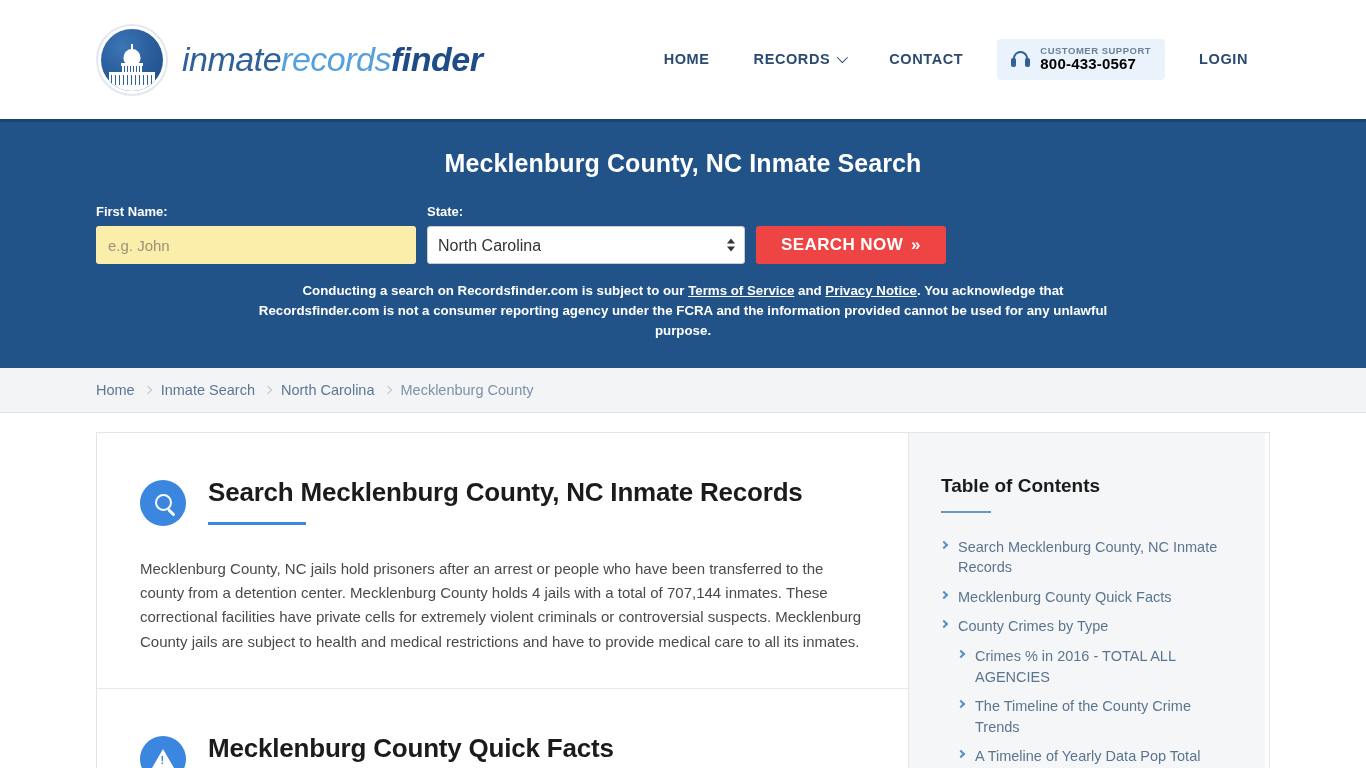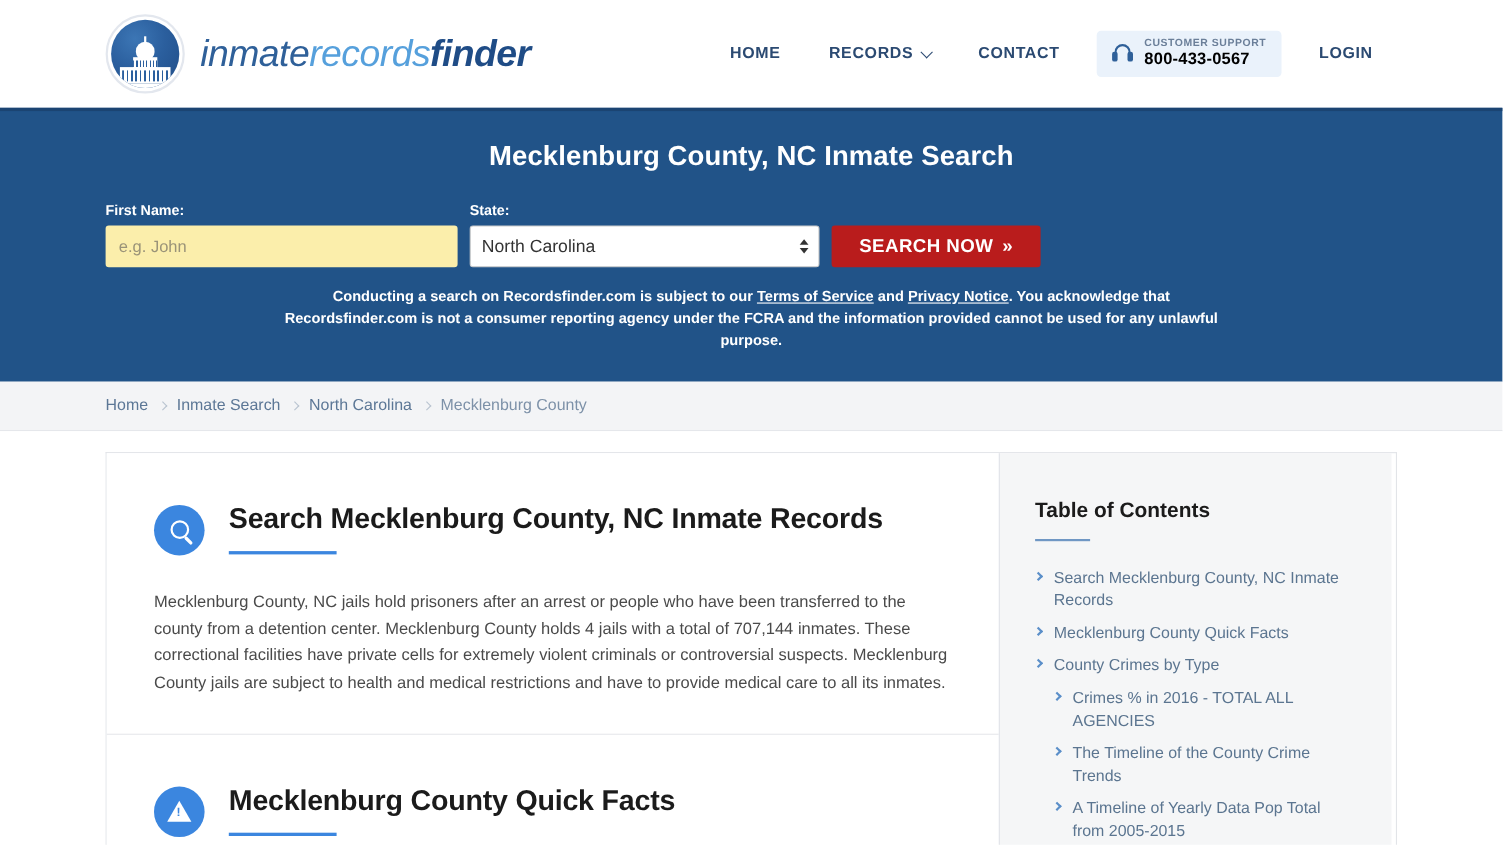--- a/index.html
+++ b/index.html
@@ -6,21 +6,21 @@
   html, body {
     margin: 0; padding: 0;
     width: 1366px; height: 768px;
     overflow: hidden;
     background: #ffffff;
     font-family: "Liberation Sans", sans-serif;
   }
 
   
   .site-header {
-    height: 98px;
+    height: 119px;
     background: #ffffff;
     display: flex;
     align-items: center;
     padding: 0 96px 0 96px;
   }
   .logo-wrap { display: flex; align-items: center; gap: 14px; }
   .logo-badge {
     width: 72px; height: 72px; border-radius: 50%;
     background: #ffffff;
     border: 2px solid #e3e7ee;
@@ -148,21 +148,21 @@
     position: absolute; right: 10px; top: 50%; transform: translateY(-50%);
     display: flex; flex-direction: column; gap: 3px; pointer-events: none;
   }
   .select-arrows i {
     width: 0; height: 0; border-left: 4px solid transparent; border-right: 4px solid transparent;
   }
   .select-arrows i.up { border-bottom: 5px solid #333; }
   .select-arrows i.dn { border-top: 5px solid #333; }
   .search-btn {
     height: 38px; min-width: 190px; border: none; border-radius: 3px;
-    background: #b91c1c; color: #ffffff;
+    background: #ef4444; color: #ffffff;
     font-size: 17px; font-weight: 800; letter-spacing: 0.4px;
     cursor: pointer; font-family: "Liberation Sans", sans-serif;
     display: flex; align-items: center; justify-content: center; gap: 8px;
     padding: 0 16px;
   }
   .disclaimer {
     text-align: center; font-size: 13.3px; line-height: 1.52;
     max-width: 860px; margin: 17px auto 0 auto; font-weight: 700;
   }
   .disclaimer a { color: #ffffff; text-decoration: underline; }

